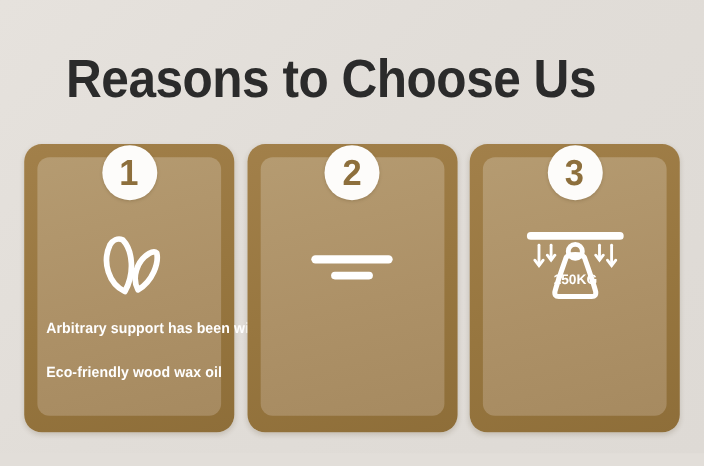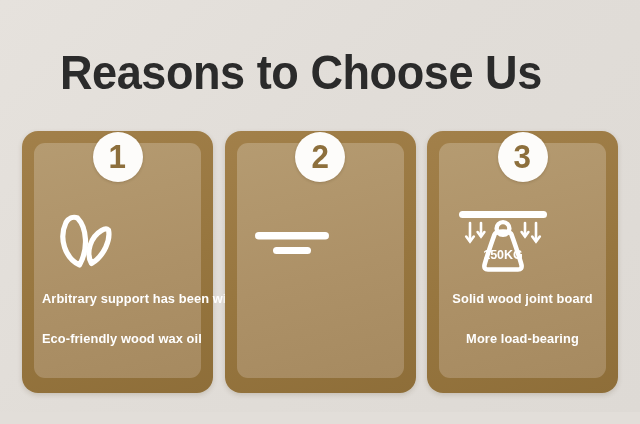--- a/index.html
+++ b/index.html
@@ -87,27 +87,27 @@
     font-family: "Liberation Sans Narrow", "Liberation Sans", sans-serif;
     font-weight: bold;
     font-size: 33px;
     line-height: 33px;
     color: #8d6f3c;
     transform: scaleX(0.95) translateY(-1px);
   }
 
   .icon-area {
     position: absolute;
-    left: 12px;
+    left: 0;
     right: 0;
     top: 58px;
     height: 82px;
     display: flex;
     align-items: center;
-    justify-content: flex-start;
+    justify-content: center;
   }
 
   .card-texts {
     position: absolute;
     left: 4px;
     right: 4px;
     top: 148px;
     text-align: center;
   }
   .card-line {
@@ -208,22 +208,18 @@
 
               <circle cx="52" cy="21.5" r="6.4" stroke="#ffffff" stroke-width="4.4" fill="none"></circle>
 
               <path d="M43.5 27.5 C42 32 35.5 50 33.5 58 C33 61 34 62.5 37 62.5 L67 62.5 C70 62.5 71 61 70.5 58 C68.5 50 62 32 60.5 27.5 C59.5 25 57 24.5 52 24.5 C47 24.5 44.5 25 43.5 27.5 Z" stroke="#ffffff" stroke-width="4.6" stroke-linejoin="round" fill="none"></path>
 
               <text x="52" y="51.5" text-anchor="middle" font-family="Liberation Sans Narrow, Liberation Sans, sans-serif" font-size="12.5" font-weight="bold" fill="#ffffff">150KG</text>
             </svg>
           </span>
         </div>
 
-        <div class="card-texts">
-          <div class="card-line">Solid wood joint board</div>
-          <div class="card-line second">More load-bearing</div>
-        </div>
 
       </div>
     </div>
 
   </div>
 </div>
 
 </body></html>

